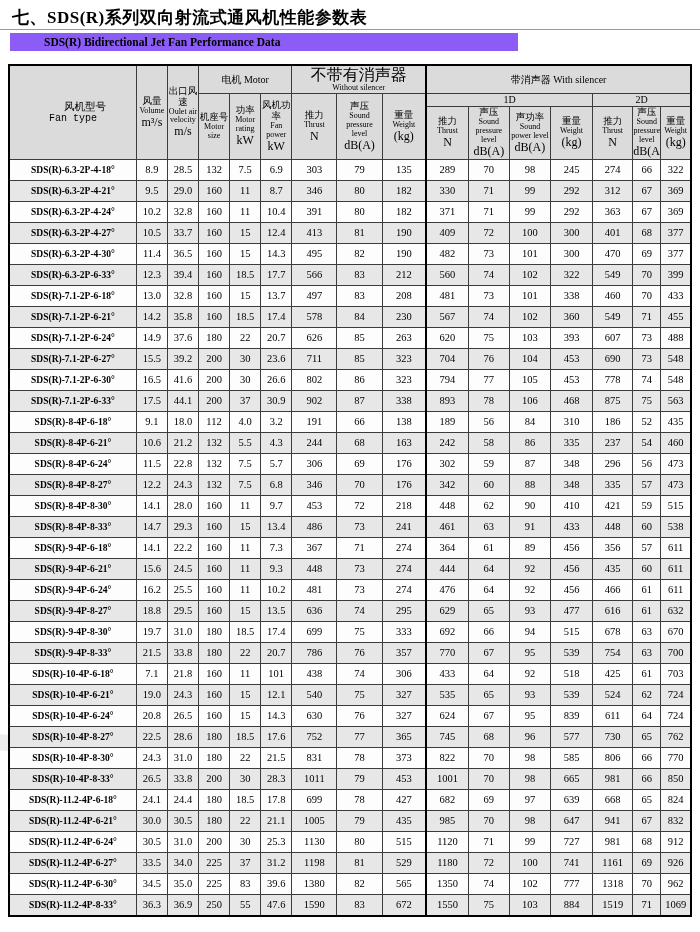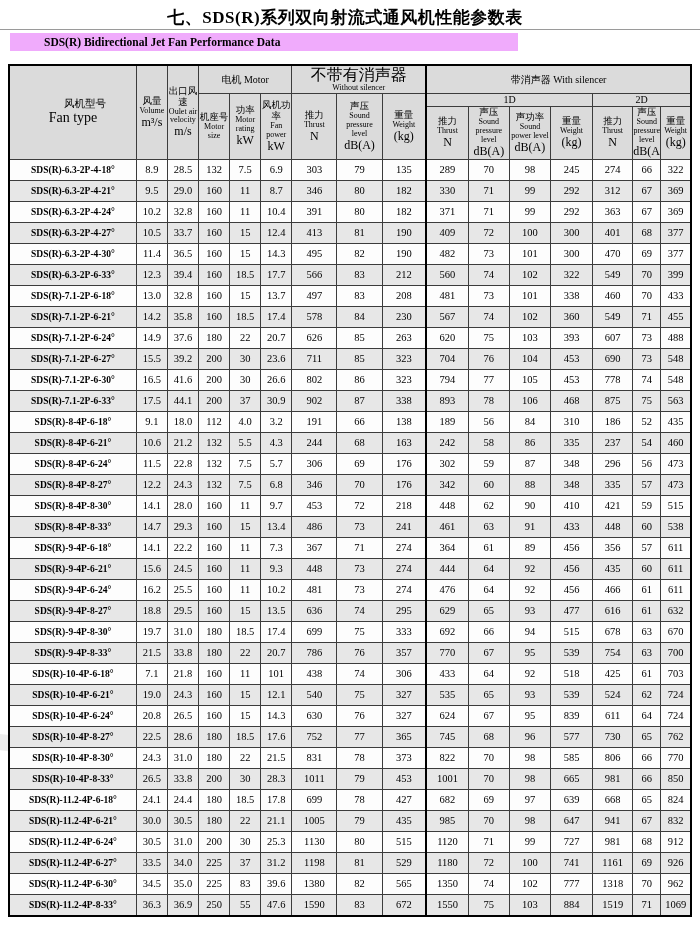--- a/index.html
+++ b/index.html
@@ -5,35 +5,35 @@
   html,body{margin:0;padding:0;}
   body{
     width:700px;height:932px;
     background:#ffffff;
     font-family:"Liberation Serif", serif;
     position:relative;
     overflow:hidden;
     color:#000;
   }
   .title{
-    margin:6px 10px 0 0;
+    margin:6px 10px 0 12px;
     font-size:17px;
     font-weight:bold;
     letter-spacing:0.5px;
-    position:relative;z-index:2;text-align:center;
+    position:relative;z-index:2;
   }
   .title-rule{
     position:absolute;top:29px;left:0;width:700px;
     border-top:1px solid #9a9a9a;z-index:1;
   }
   .subtitle-bar{
     position:relative;z-index:2;
     margin:4px 0 0 10px;
     width:508px;height:18px;
-    background:#f0abfc;
+    background:#8b5cf6;
   }
   .subtitle-bar span{
     display:block;
     padding-left:34px;
     font-size:11.5px;
     font-weight:bold;
     line-height:18px;
     white-space:nowrap;
   }
   table{
@@ -59,21 +59,21 @@
   }
   .grp{font-size:10px;margin-top:10px;}
   .grp .h-cn{font-size:16px;}
   tr.band-a th{height:26px;}
   tr.band-b th{height:12px;font-size:10px;}
   .h-cn{display:block;font-size:9.5px;word-break:break-all;line-height:1.15;}
   .h-en{display:block;font-size:8px;line-height:1.12;}
   .h-unit{display:block;font-size:12px;line-height:1.12;}
   .inline-grp .h-cn,.inline-grp .h-en{display:inline;font-size:10px;}
   .fan-type-h .h-cn{font-size:10.5px;word-break:keep-all;padding-left:24px;}
-  .fan-type-h .h-en{font-size:14px;}
+  .fan-type-h .h-en{font-size:10px;font-family:Liberation Mono, monospace;}
   tbody td{
     height:20px;
     line-height:20px;
     font-size:10.5px;
     white-space:nowrap;
   }
   tbody td.model{font-size:9.5px;font-weight:bold;}
   tbody tr:nth-child(odd) td{background:#fdfdfd;}
   tbody tr:nth-child(even) td{background:#e7e7e7;}
   .thick-left{border-left-width:2px;border-left-color:#000;}

